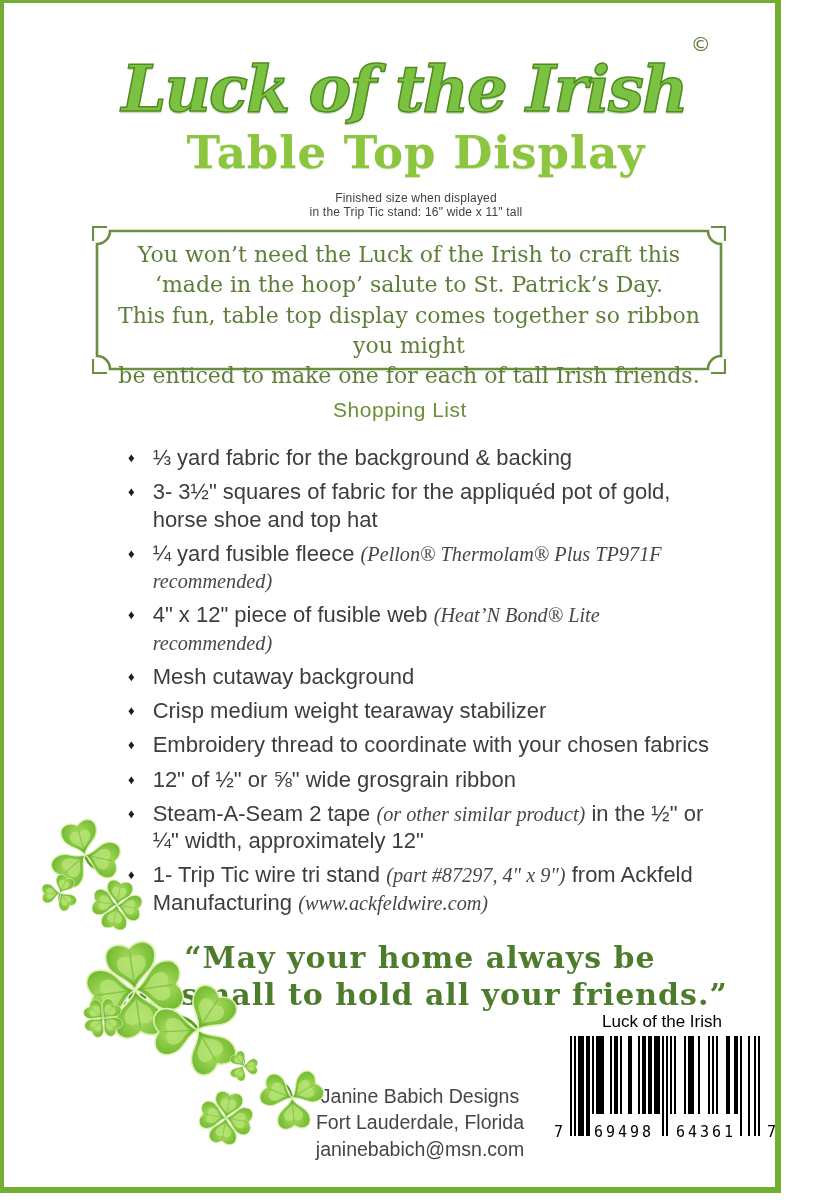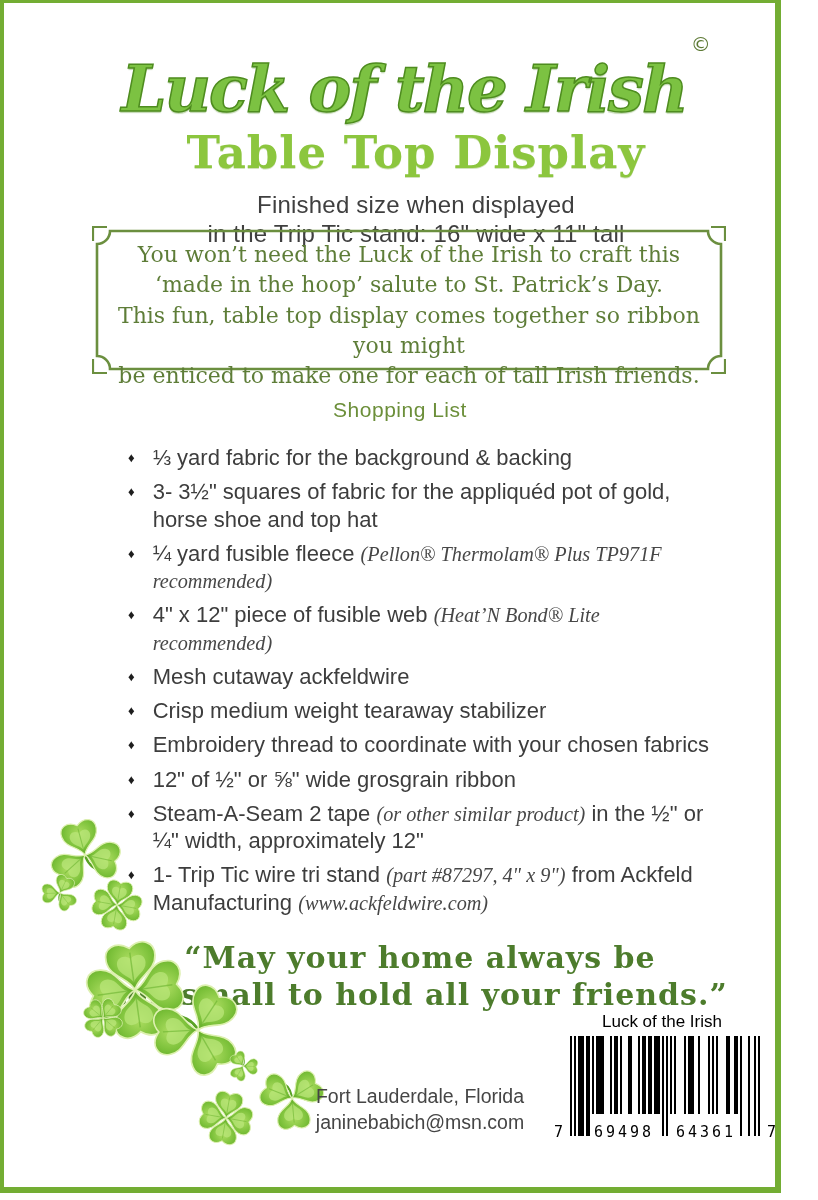--- a/index.html
+++ b/index.html
@@ -35,21 +35,21 @@
   .copyright{
     font-family:"DejaVu Sans",sans-serif;font-style:normal;font-weight:normal;
     font-size:20px;color:#5d7a35;vertical-align:60px;letter-spacing:0;
     -webkit-text-stroke:0;text-shadow:none;margin-left:4px;
   }
   .subtitle{
     font-family:"DejaVu Serif",serif;font-weight:bold;font-size:45px;
     color:var(--subtitle-green);margin:4px 0 0 0;letter-spacing:1px;
     text-shadow:0 1px 0 rgba(110,160,40,.3);
   }
-  .sizenote{font-size:24px;color:#3f3f3f;line-height:1.18;margin:0;letter-spacing:.2px;}
+  .sizenote{font-size:12px;color:#3f3f3f;line-height:1.18;margin:0;letter-spacing:.2px;}
   .sizenote.first{margin-top:12px;}
   
   .intro{position:absolute;left:92px;top:226px;width:634px;height:148px;}
   .intro svg{position:absolute;left:0;top:0;}
   .intro-text{
     position:absolute;left:20px;right:20px;top:14px;text-align:center;
     font-family:"DejaVu Serif",serif;font-size:22px;line-height:1.38;
     color:var(--olive-text);
   }
   .intro-text p{margin:0;}
@@ -146,21 +146,21 @@
       <li>
         <span class="bullet">♦</span>
         <span class="item-text"><span>¼ yard fusible fleece </span><span class="note">(Pellon® Thermolam® Plus TP971F recommended)</span></span>
       </li>
       <li>
         <span class="bullet">♦</span>
         <span class="item-text"><span>4" x 12" piece of fusible web </span><span class="note">(Heat’N Bond® Lite recommended)</span></span>
       </li>
       <li>
         <span class="bullet">♦</span>
-        <span class="item-text"><span>Mesh cutaway ackfeldwire</span></span>
+        <span class="item-text"><span>Mesh cutaway background</span></span>
       </li>
       <li>
         <span class="bullet">♦</span>
         <span class="item-text"><span>Crisp medium weight tearaway stabilizer</span></span>
       </li>
       <li>
         <span class="bullet">♦</span>
         <span class="item-text"><span>Embroidery thread to coordinate with your chosen fabrics</span></span>
       </li>
       <li>
@@ -214,20 +214,21 @@
     <use href="#sham4" transform="translate(107,135) scale(0.75) rotate(10)"></use>
     <use href="#sham4" transform="translate(125,220) scale(1.45) rotate(-8)"></use>
     <use href="#sham4" transform="translate(93,248) scale(0.6) rotate(40)"></use>
     <use href="#sham3" transform="translate(188,260) scale(1.35) rotate(150)"></use>
     <use href="#sham3" transform="translate(233,296) scale(0.45) rotate(-150)"></use>
     <use href="#sham4" transform="translate(216,348) scale(0.8) rotate(100)"></use>
     <use href="#sham3" transform="translate(282,328) scale(0.95) rotate(175)"></use>
   </svg>
 
   <div class="contact">
+    <p>Janine Babich Designs</p>
     <p>Fort Lauderdale, Florida</p>
     <p>janinebabich@msn.com</p>
   </div>
 
   <div class="barcode-box">
     <p class="barcode-label">Luck of the Irish</p>
     <div class="bars-wrap">
       <div class="bars" id="barcode-bars">
           <div style="left: 0px; height: 100px;"></div>
           <div style="left: 4px; height: 100px;"></div>

